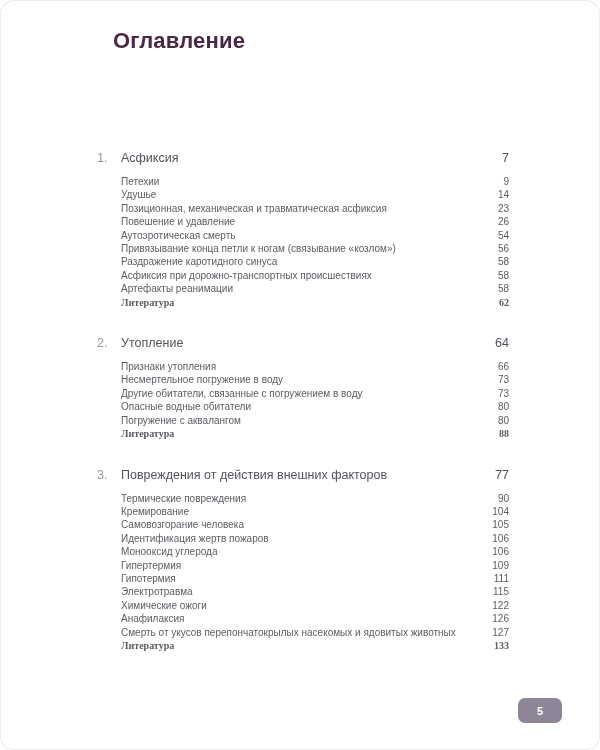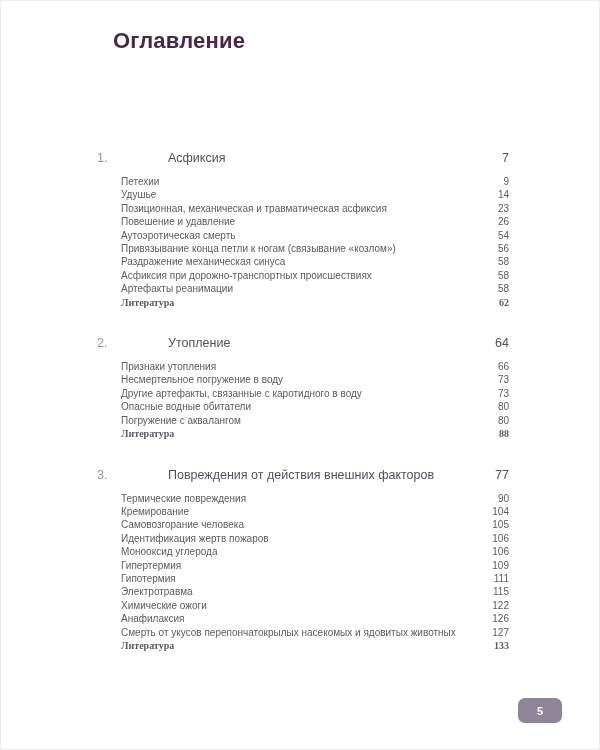--- a/index.html
+++ b/index.html
@@ -8,20 +8,21 @@
     background: #ffffff;
     font-family: "Liberation Sans", sans-serif;
     overflow: hidden;
   }
   .sheet {
     position: relative;
     width: 600px;
     height: 750px;
     background: #ffffff;
     box-shadow: inset 0 0 0 1px #ececec;
+    border-radius: 14px;
   }
   h1.page-title {
     position: absolute;
     left: 113px;
     top: 28px;
     font-size: 22px;
     font-weight: bold;
     color: var(--title-color, #4b2746);
     letter-spacing: 0.2px;
   }
@@ -40,21 +41,20 @@
     margin-bottom: 9px;
   }
   .ch-num {
     width: 24px;
     flex: 0 0 24px;
     color: var(--ch-num-color, #9b93a1);
   }
   .ch-title {
     flex: 1;
     color: var(--ch-title-color, #55505a);
-    margin-left: 47px;
   }
   .ch-page {
     margin-left: 8px;
     color: var(--ch-title-color, #55505a);
   }
   ul.items {
     list-style: none;
     padding-left: 24px;
   }
   .item {
@@ -129,21 +129,21 @@
     <span class="item-label">Аутоэротическая смерть</span>
     <span class="item-page">54</span>
   </li>
 
   <li class="item">
     <span class="item-label">Привязывание конца петли к ногам (связывание «козлом»)</span>
     <span class="item-page">56</span>
   </li>
 
   <li class="item">
-    <span class="item-label">Раздражение механическая синуса</span>
+    <span class="item-label">Раздражение каротидного синуса</span>
     <span class="item-page">58</span>
   </li>
 
   <li class="item">
     <span class="item-label">Асфиксия при дорожно-транспортных происшествиях</span>
     <span class="item-page">58</span>
   </li>
 
   <li class="item">
     <span class="item-label">Артефакты реанимации</span>
@@ -168,21 +168,21 @@
     <span class="item-label">Признаки утопления</span>
     <span class="item-page">66</span>
   </li>
 
   <li class="item">
     <span class="item-label">Несмертельное погружение в воду</span>
     <span class="item-page">73</span>
   </li>
 
   <li class="item">
-    <span class="item-label">Другие артефакты, связанные с каротидного в воду</span>
+    <span class="item-label">Другие обитатели, связанные с погружением в воду</span>
     <span class="item-page">73</span>
   </li>
 
 
   <li class="item">
     <span class="item-label">Опасные водные обитатели</span>
     <span class="item-page">80</span>
   </li>
 
   <li class="item">

